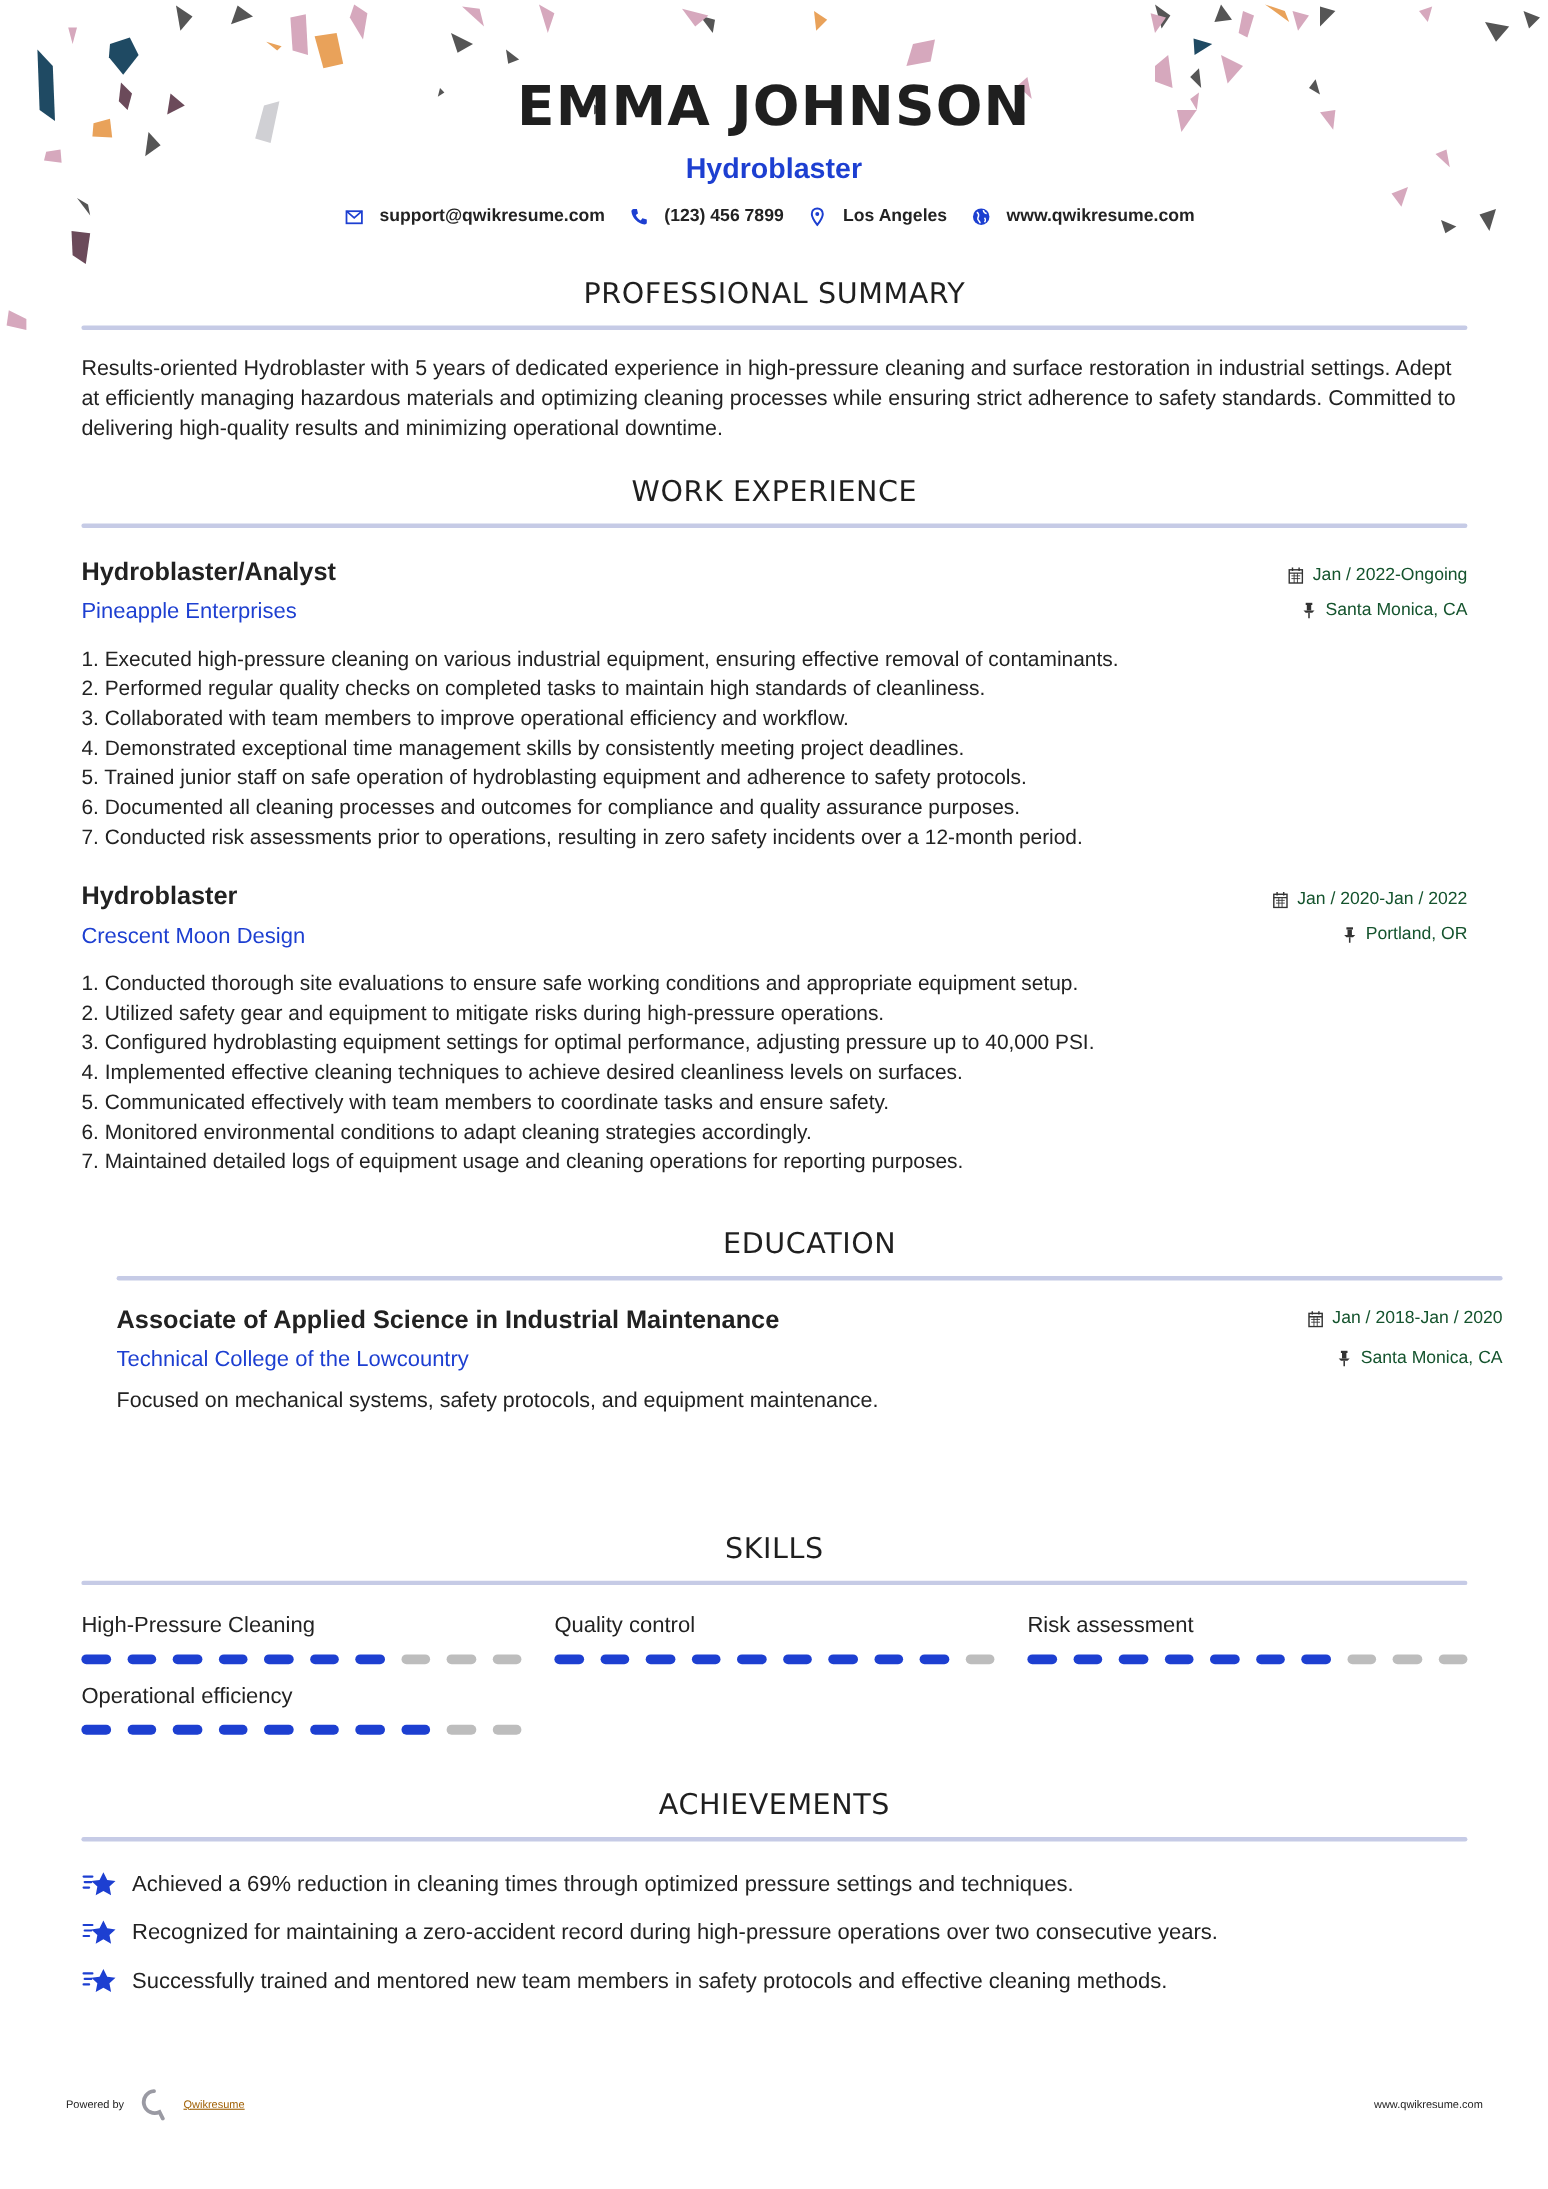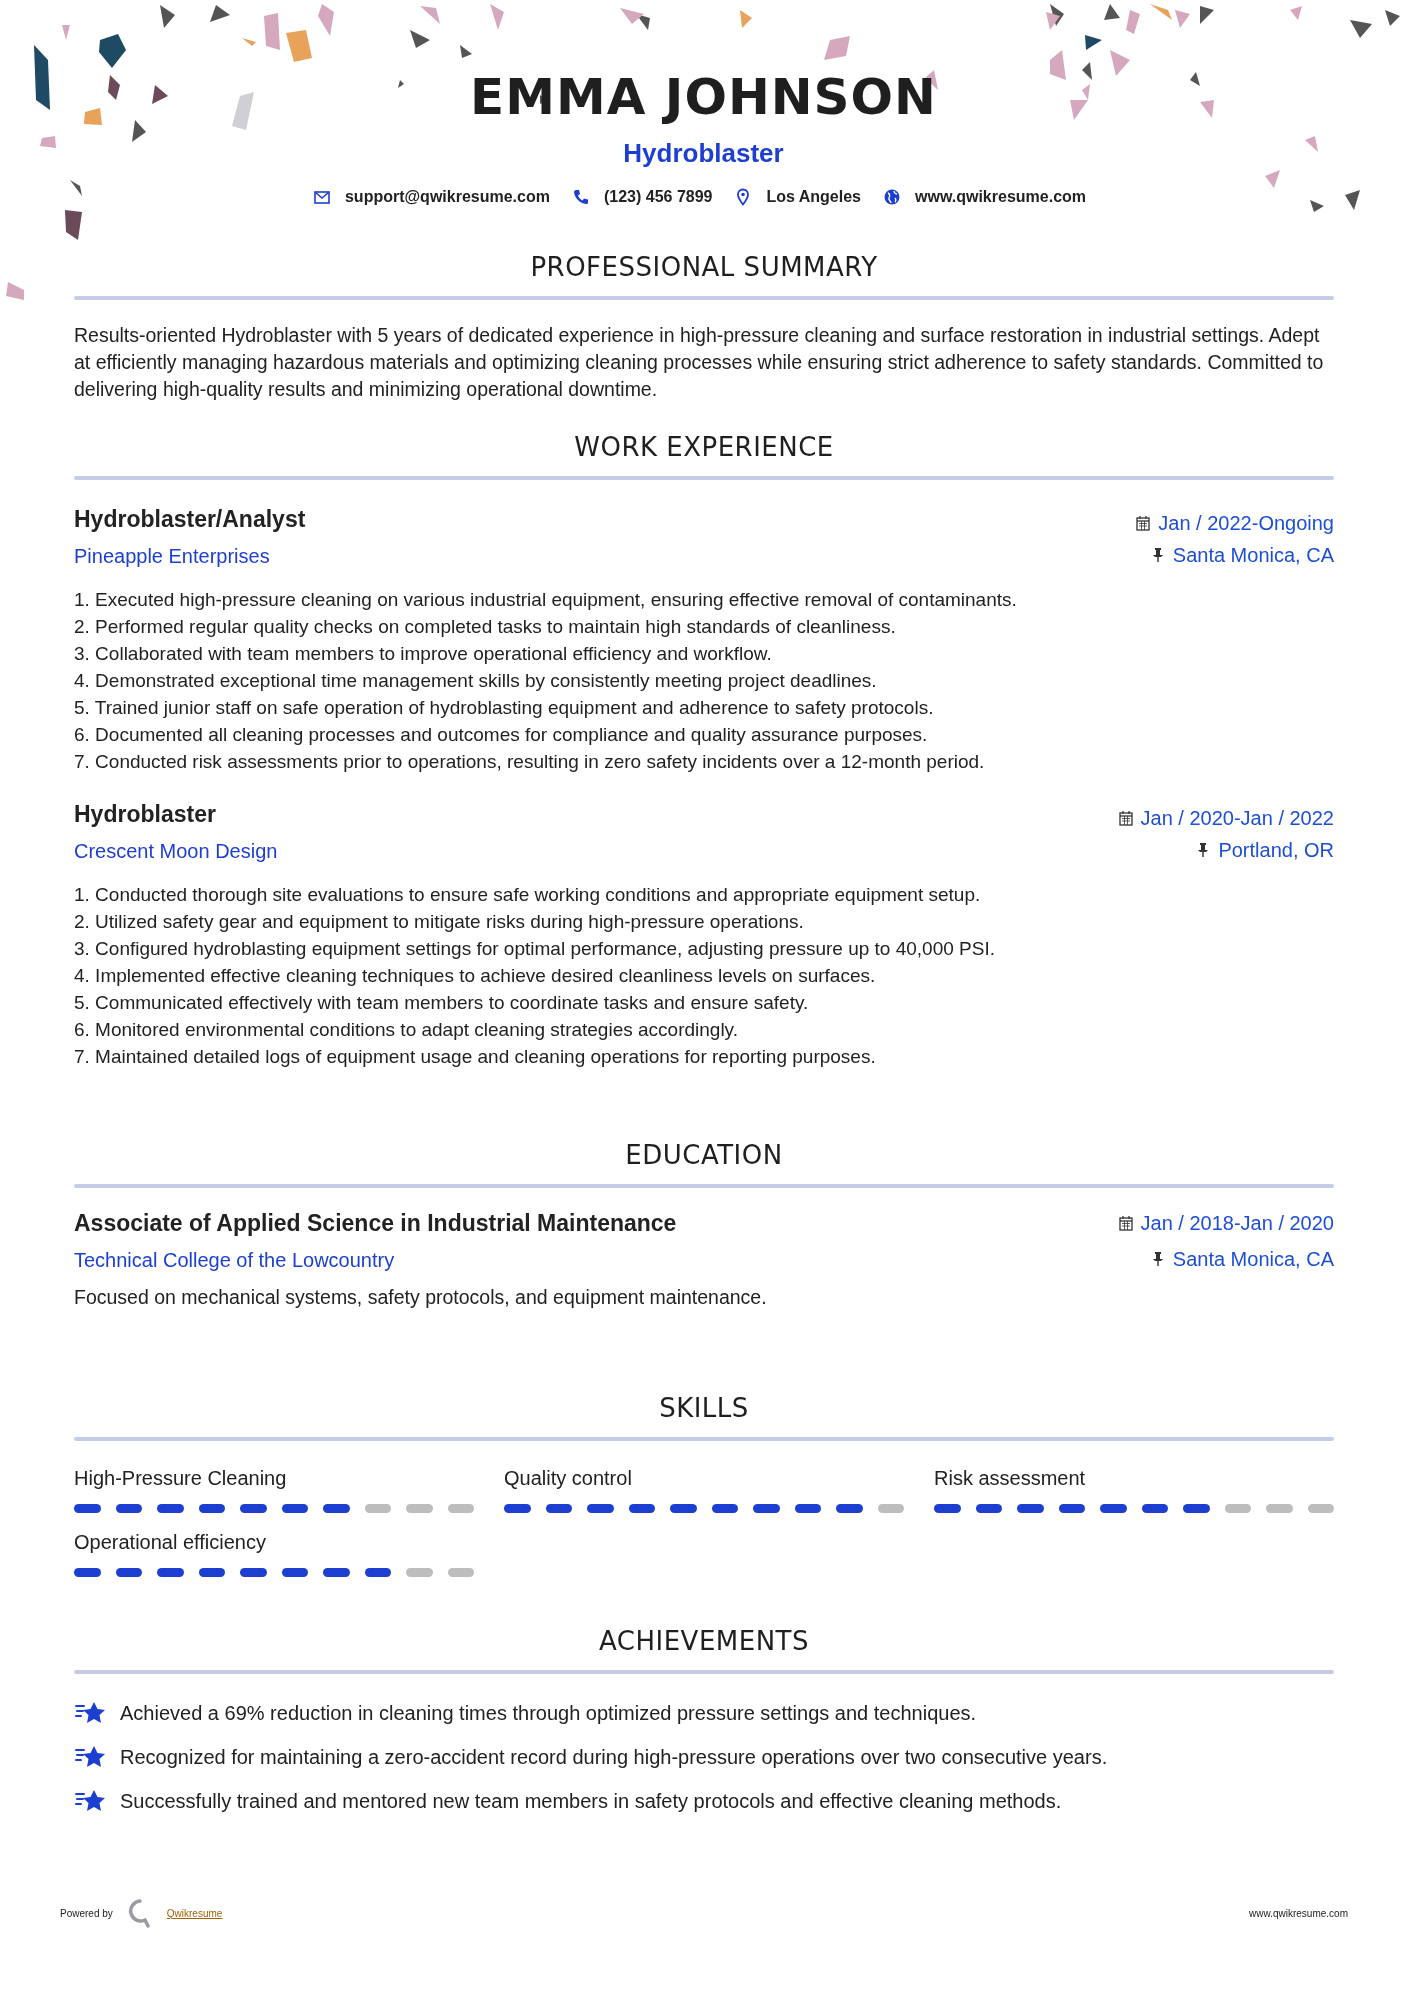--- a/index.html
+++ b/index.html
@@ -13,21 +13,21 @@
   .contacts { position: absolute; top: 188px; left: 0; width: 1407px; display: flex; justify-content: center; align-items: center; gap: 14px; font-size: 16px; font-weight: bold; color: #222; text-align: center; }
   .contacts .ci { display: inline-flex; align-items: center; gap: 14px; margin-right: 8px; }
   .contacts svg { width: 18px; height: 18px; }
   .section { position: absolute; left: 74px; width: 1260px; }
   .sec-title { text-align: center; font-family: "DejaVu Sans", sans-serif; font-size: 26px; color: #1f1f1f; letter-spacing: 0.5px; }
   .sec-rule { margin-top: 14px; height: 4px; background: #c6cbe6; border-radius: 2px; }
   .para { font-size: 19.5px; line-height: 27px; color: #222; }
   .job-head { display: flex; justify-content: space-between; align-items: flex-start; }
   .job-title { font-size: 23px; font-weight: bold; color: #222; }
   .job-company { margin-top: 12px; font-size: 20px; color: #1d3fd1; }
-  .meta { text-align: right; font-size: 20px; color: #1d4ed8; }
+  .meta { text-align: right; font-size: 16px; color: #14532d; }
   .meta-row { display: flex; justify-content: flex-end; align-items: center; gap: 8px; height: 22px; }
   .meta-row + .meta-row { margin-top: 10px; }
   .meta svg { width: 14px; height: 16px; }
   ol.bullets { list-style: none; margin-top: 18px; }
   ol.bullets li { font-size: 19px; line-height: 27px; color: #222; }
   .skills { display: grid; grid-template-columns: repeat(3, 400px); column-gap: 30px; row-gap: 18px; margin-top: 26px; }
   .skill-name { font-size: 20px; color: #222; }
   .bar { display: flex; gap: 15px; margin-top: 14px; }
   .seg { width: 27px; height: 9px; border-radius: 5px; background: #bdbdbd; }
   .seg.on { background: #1d3fd1; }
@@ -214,21 +214,21 @@
         <li>2. Utilized safety gear and equipment to mitigate risks during high-pressure operations.</li>
         <li>3. Configured hydroblasting equipment settings for optimal performance, adjusting pressure up to 40,000 PSI.</li>
         <li>4. Implemented effective cleaning techniques to achieve desired cleanliness levels on surfaces.</li>
         <li>5. Communicated effectively with team members to coordinate tasks and ensure safety.</li>
         <li>6. Monitored environmental conditions to adapt cleaning strategies accordingly.</li>
         <li>7. Maintained detailed logs of equipment usage and cleaning operations for reporting purposes.</li>
       </ol>
     </div>
   </div>
 
-  <div class="section" style="top:1140px;">
+  <div class="section" style="top:1116px;margin-left:32px;">
     <div class="sec-title">EDUCATION</div>
     <div class="sec-rule"></div>
     <div class="job-head" style="margin-top:22px;">
       <div>
         <div class="job-title">Associate of Applied Science in Industrial Maintenance</div>
         <div class="job-company">Technical College of the Lowcountry</div>
       </div>
       <div class="meta" style="padding-top:2px;">
         <div class="meta-row">
           <svg viewBox="0 0 14 16">

